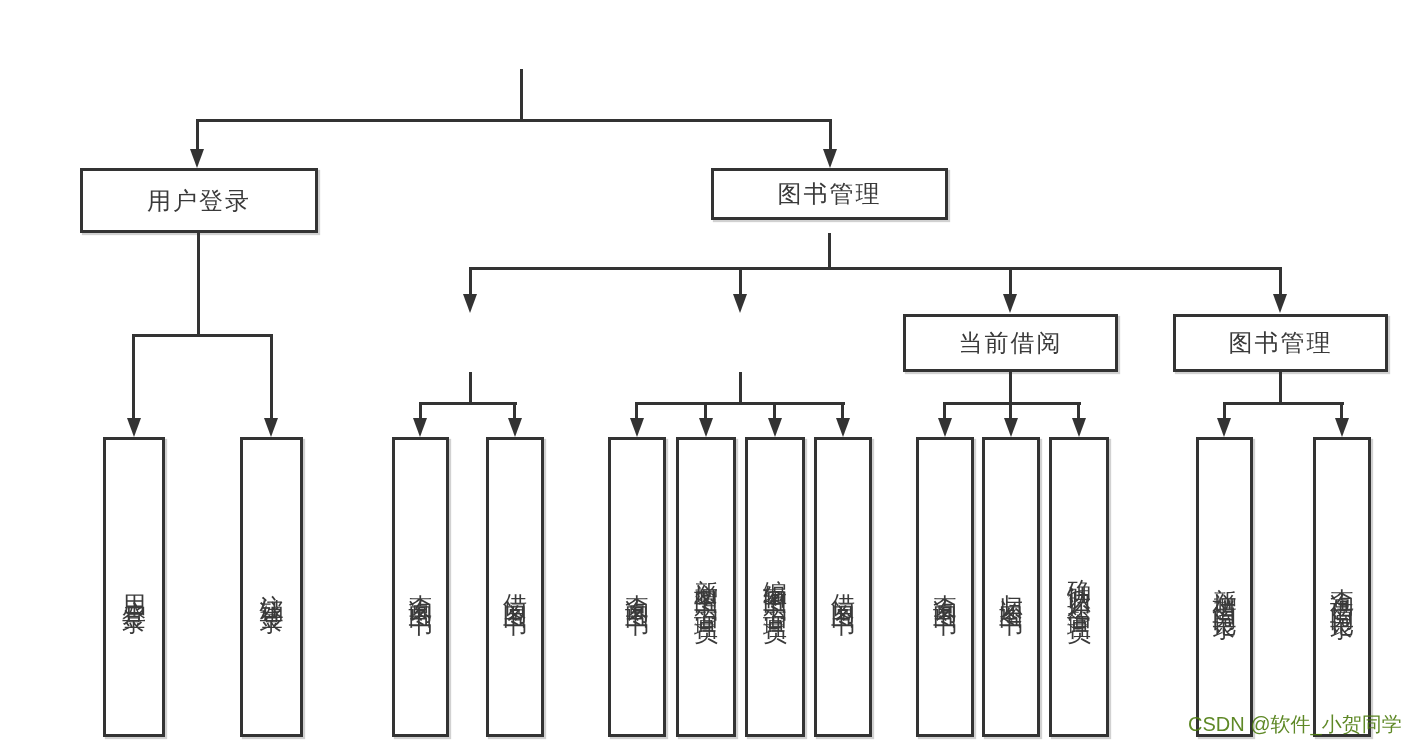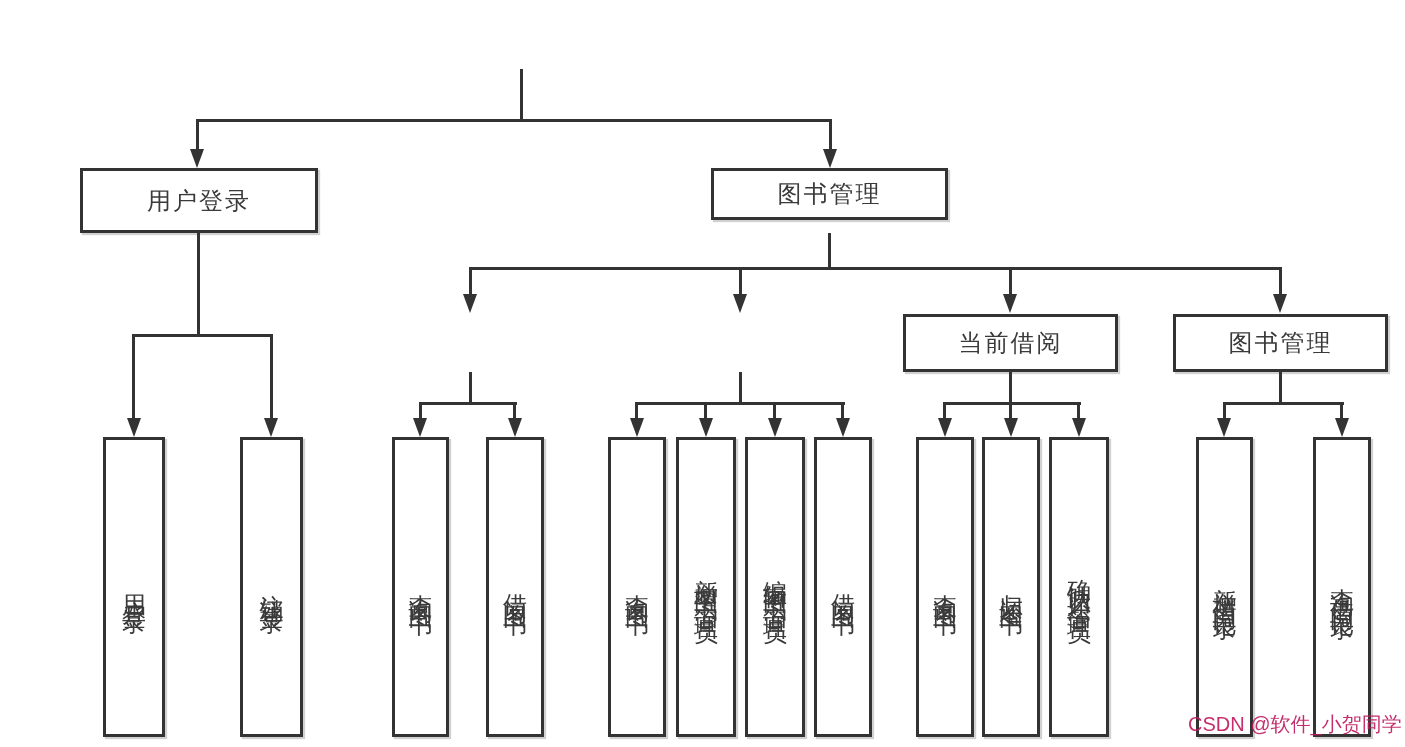--- a/index.html
+++ b/index.html
@@ -40,21 +40,21 @@
   .arrow{
     position:absolute;width:0;height:0;
     border-left:7px solid transparent;
     border-right:7px solid transparent;
     border-top:19px solid #333333;
   }
   .watermark{
     position:absolute;
     left:1188px;top:711px;
     font-size:20px;
-    color:#be185d;
+    color:#4d7c0f;
     white-space:nowrap;
     opacity:0.9;
   }
 </style>
 </head>
 <body>
 
 <div id="canvas">
 
 

